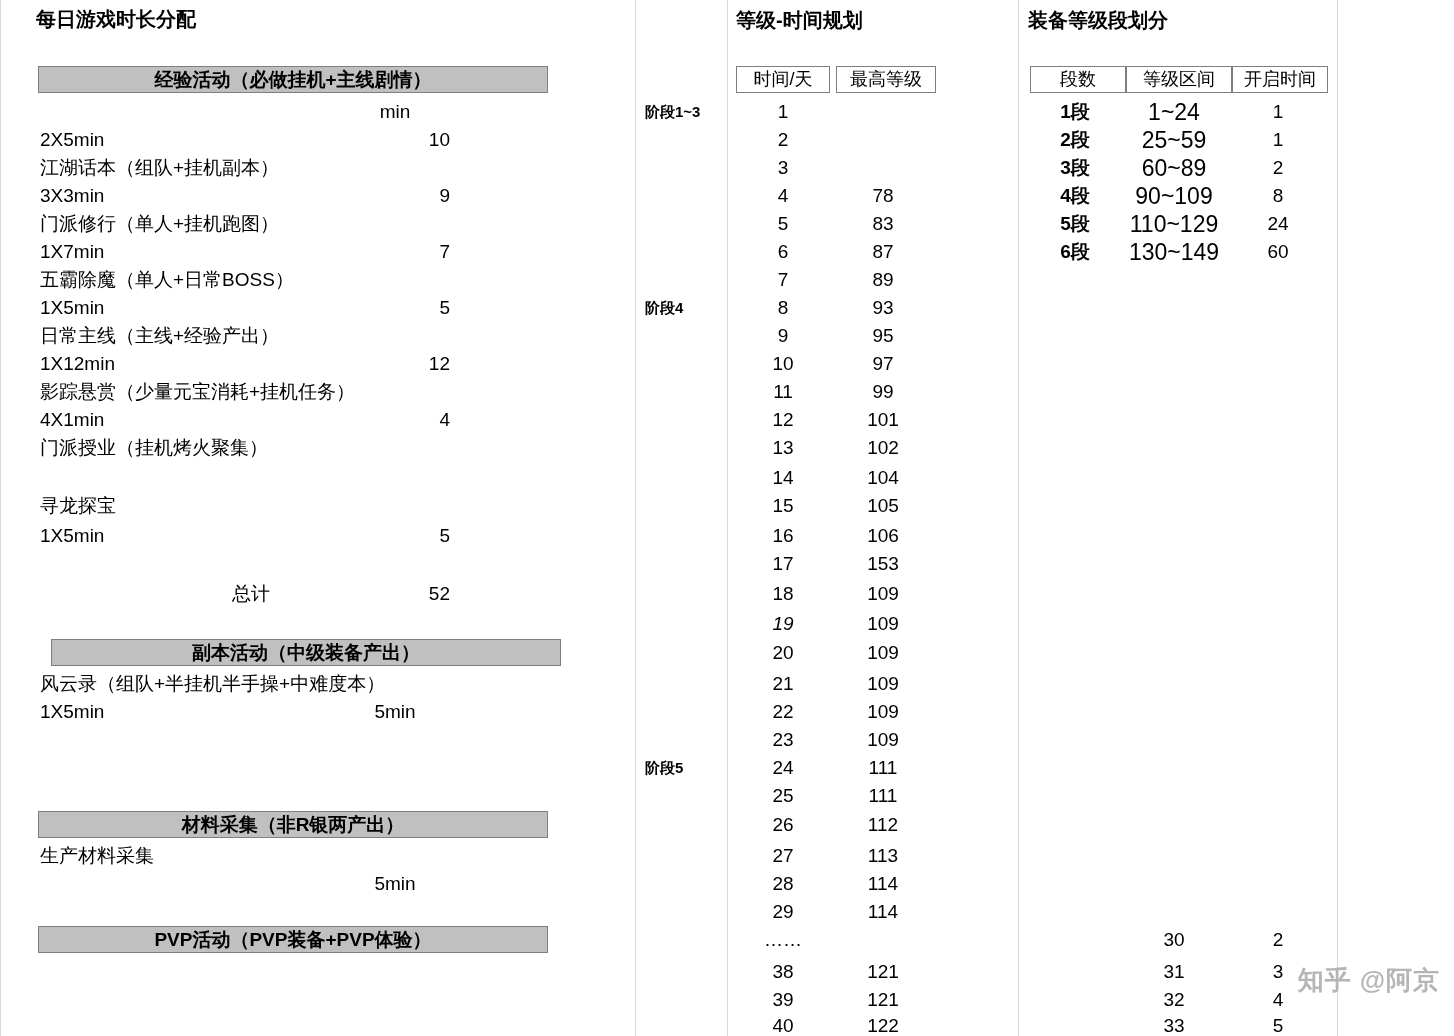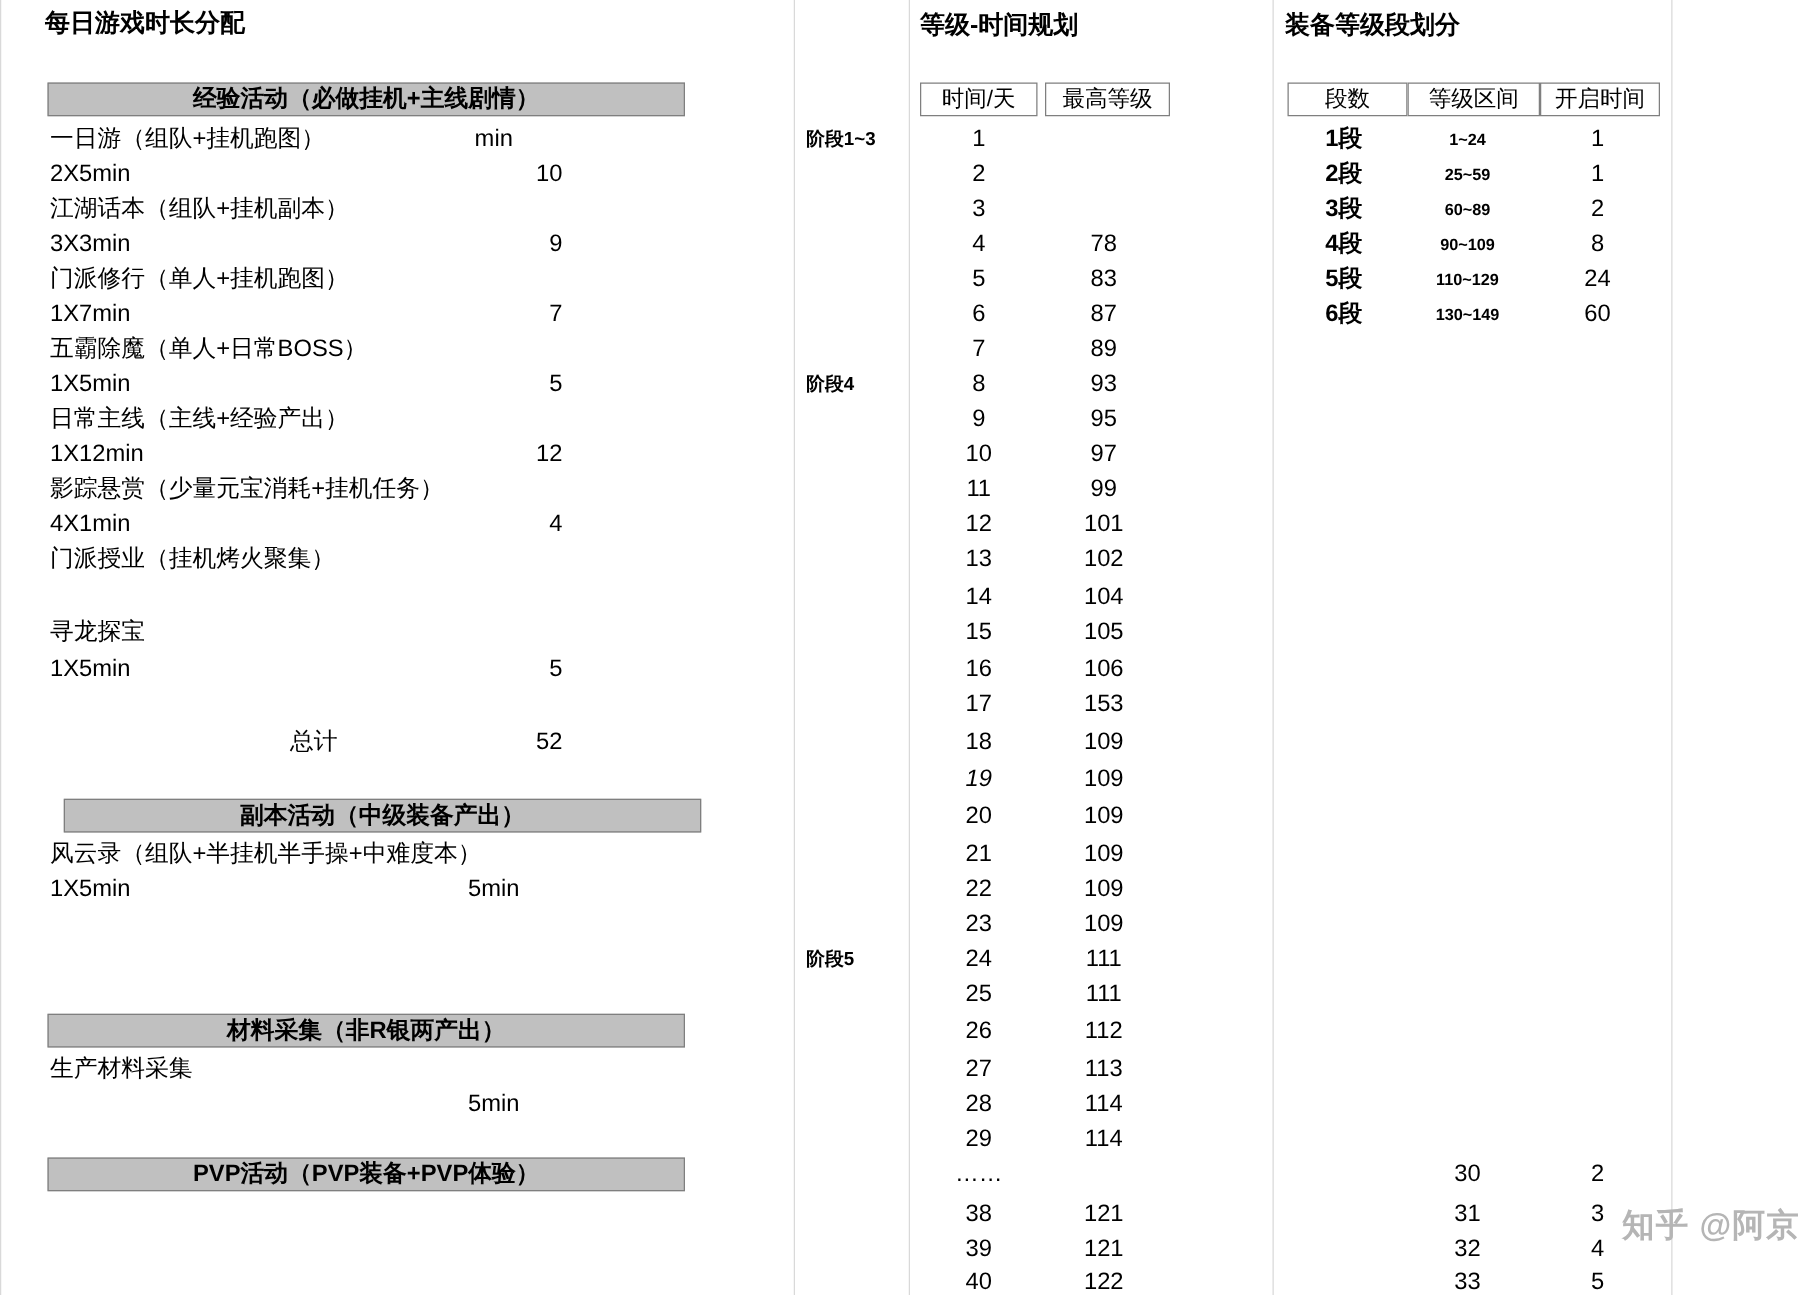--- a/index.html
+++ b/index.html
@@ -132,23 +132,22 @@
     text-align: center;
     font-size: 19px;
     font-weight: bold;
     line-height: 28px;
   }
   .rt-range {
     position: absolute;
     left: 1126px;
     width: 96px;
     text-align: center;
-    font-size: 13px;
-    line-height: 28px;
-    font-weight: bold;
+    font-size: 23px;
+    line-height: 28px;
   }
   .rt-time {
     position: absolute;
     left: 1232px;
     width: 92px;
     text-align: center;
     font-size: 19px;
     line-height: 28px;
   }
 
@@ -197,21 +196,20 @@
   <div class="vline" style="left:0px;"></div>
   <div class="vline" style="left:635px;"></div>
   <div class="vline" style="left:727px;"></div>
   <div class="vline" style="left:1018px;"></div>
   <div class="vline" style="left:1337px;"></div>
 
   <div class="cell" id="left-title">每日游戏时长分配</div>
 
   <div class="section-band" style="top:66px;">经验活动（必做挂机+主线剧情）</div>
 
-  <div class="row-label" style="top:98px;">一日游（组队+挂机跑图）</div>
   <div class="row-value mid" style="top:98px;">min</div>
 
   <div class="row-label" style="top:126px;">2X5min</div>
   <div class="row-value" style="top:126px;">10</div>
 
   <div class="row-label" style="top:154px;">江湖话本（组队+挂机副本）</div>
   <div class="row-value" style="top:154px;"></div>
 
   <div class="row-label" style="top:182px;">3X3min</div>
   <div class="row-value" style="top:182px;">9</div>

